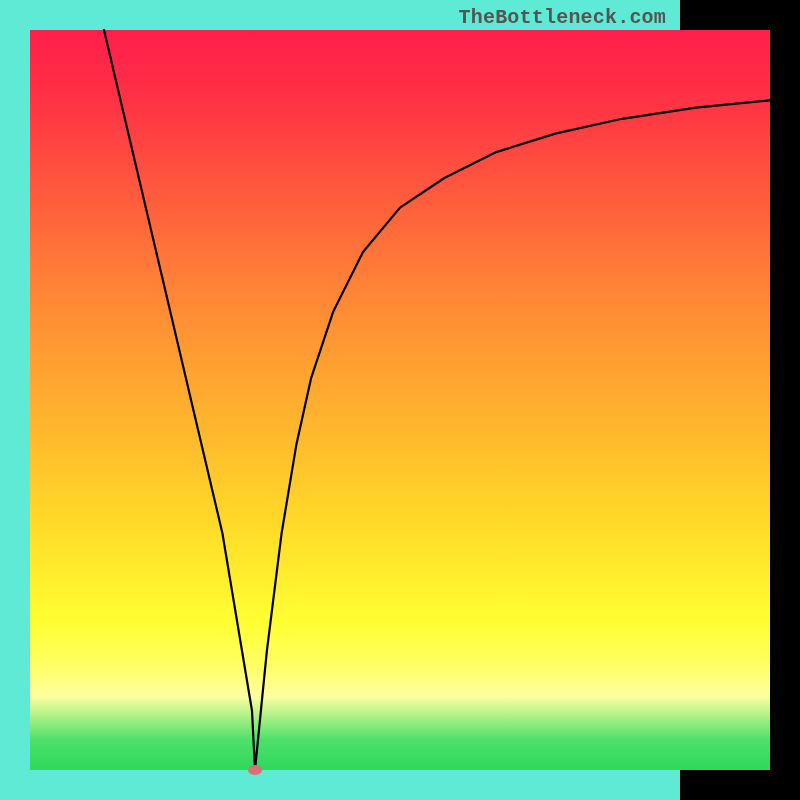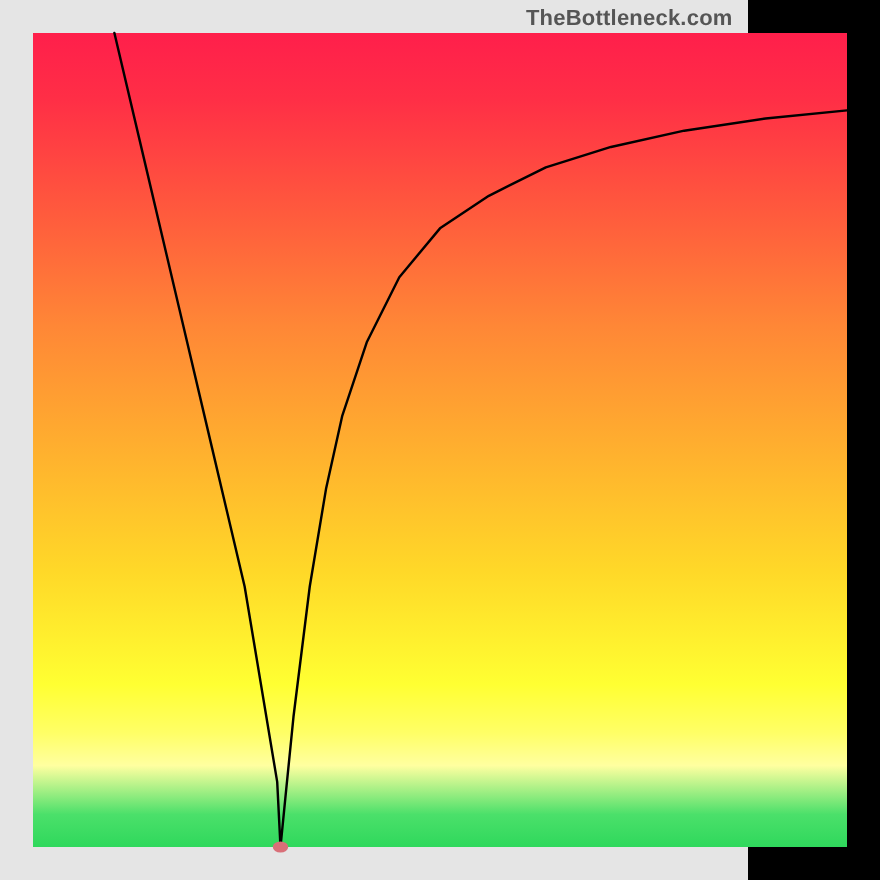--- a/index.html
+++ b/index.html
@@ -8,21 +8,22 @@
     width: 800px;
     height: 800px;
     background: #000;
     font-family: Arial, Helvetica, sans-serif;
     overflow: hidden;
   }
   .frame {
     position: relative;
     width: 680px;
     height: 800px;
-    background: #e5e5e5;
+    background: #5eead4;
+    font-family: Liberation Mono, monospace;
   }
   .plot-area {
     position: absolute;
     left: 30px;
     top: 30px;
     width: 740px;
     height: 740px;
     background: linear-gradient(to bottom,
       #ff1f4b 0%,
       #ff2e46 8%,

